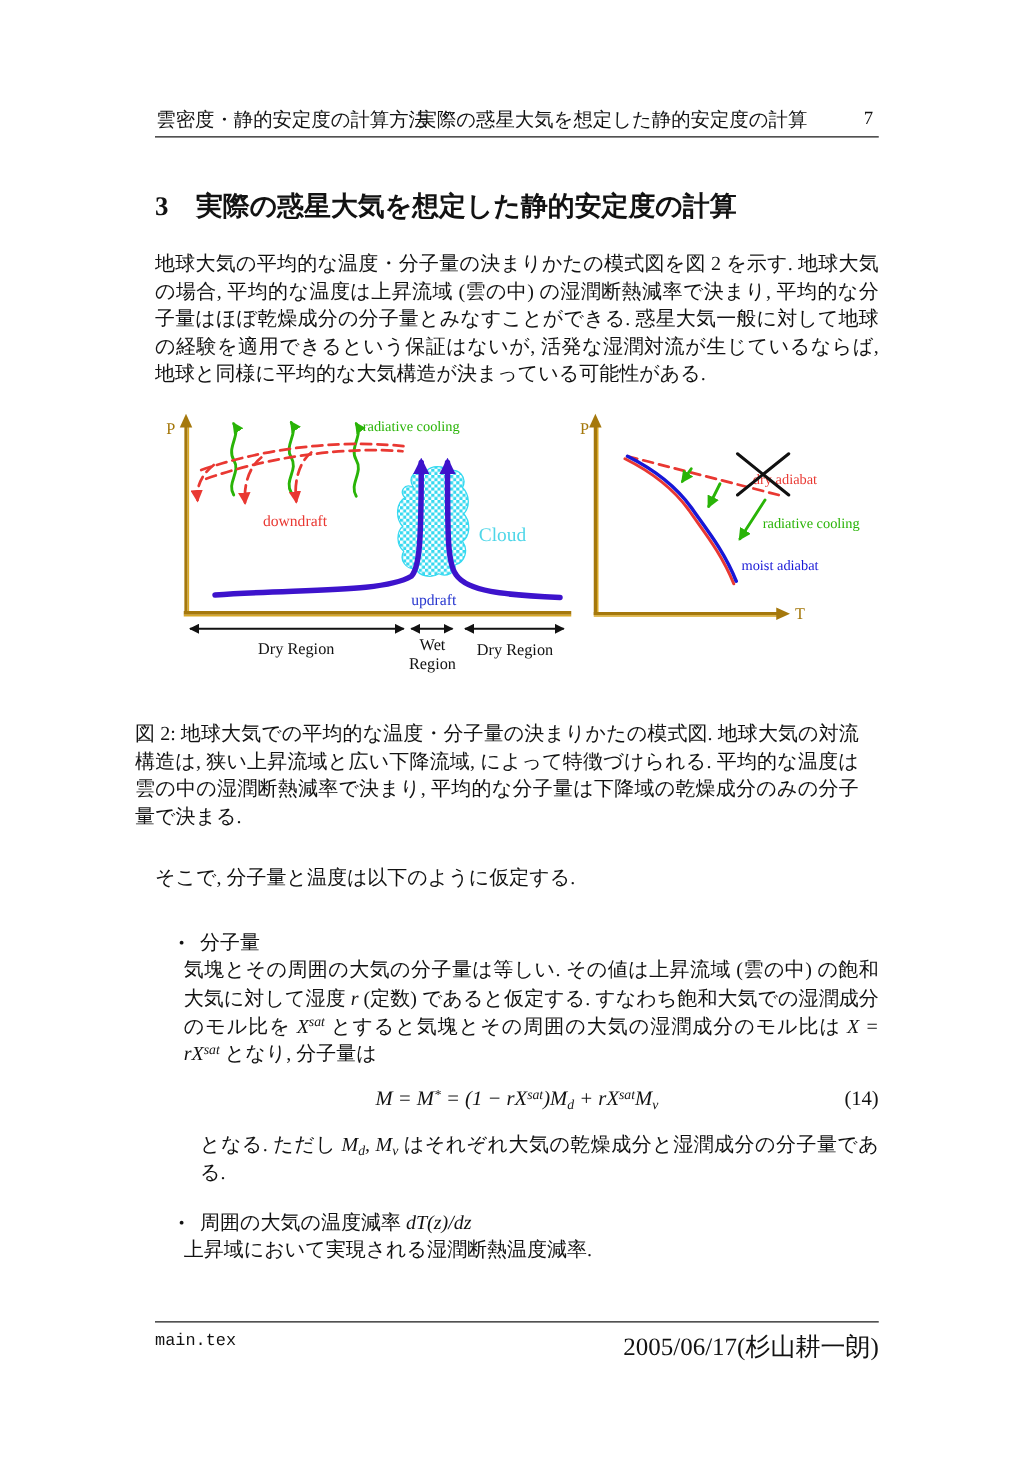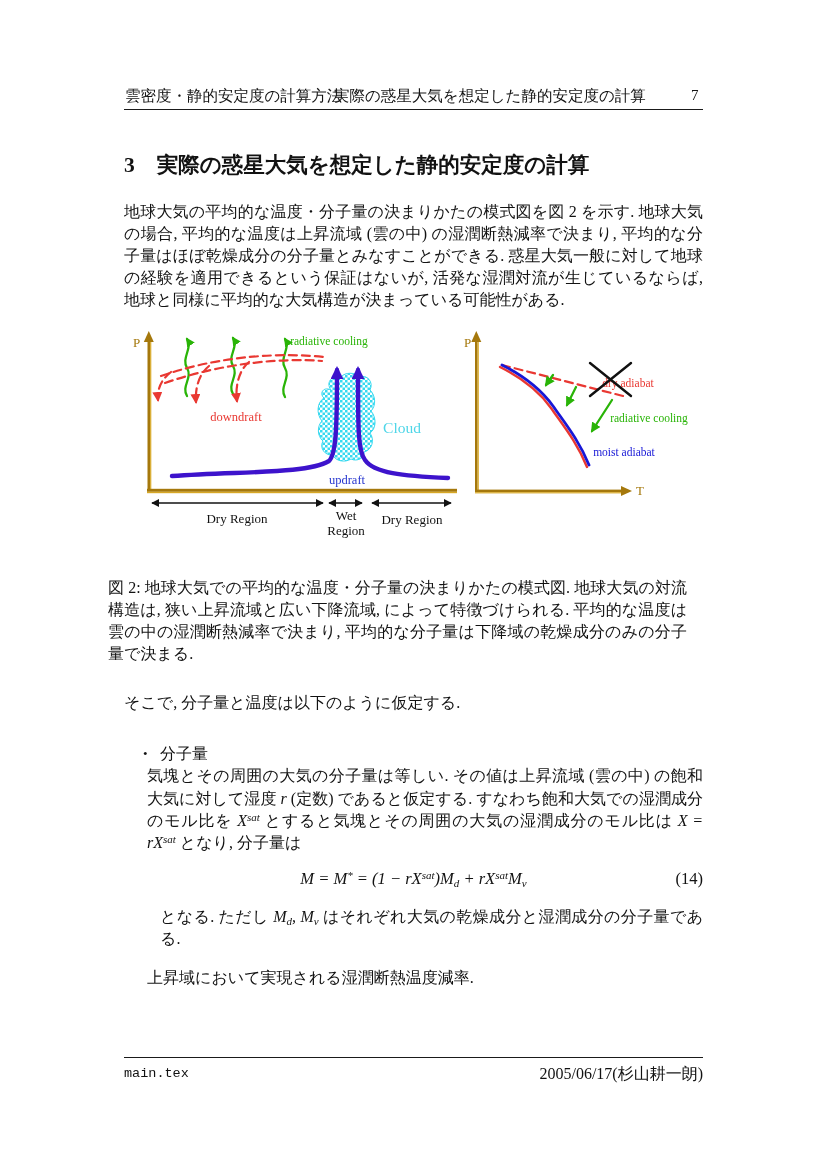--- a/index.html
+++ b/index.html
@@ -32,21 +32,21 @@
   sup.m,sub.m{font-size:11px;font-style:italic;font-family:"Liberation Serif",serif;}
   sup.m{vertical-align:5px;line-height:0;}
   sub.m{vertical-align:-3px;line-height:0;}
   .bullet-row{font-size:16px;line-height:22.3px;}
   .bullet-row .marker{display:inline-block;width:17px;font-size:13px;vertical-align:1px;}
   .b-body{margin-left:4px;text-align:justify;font-size:16px;line-height:22.3px;}
   .eqrow{font-size:16.5px;text-align:center;}
   .eqnum{position:absolute;right:0;top:0;font-style:normal;text-align:center;}
   .ftr-rule{height:1px;background:#1a1a1a;}
   .ftr-left{font-family:"Liberation Mono","DejaVu Sans Mono",monospace;font-size:13.5px;}
-  .ftr-right{font-size:16px;text-align:right;}
+  .ftr-right{font-size:20px;text-align:right;}
   
   svg text{font-family:"Liberation Serif","DejaVu Serif",serif;}
   .t-green{fill:var(--green);font-size:11.5px;}
   .t-red{fill:var(--red);font-size:12.5px;}
   .t-cyan{fill:var(--cyantext);font-size:15.5px;}
   .t-ublue{fill:var(--ublue);font-size:12.5px;}
   .t-mblue{fill:var(--mblue);font-size:11.5px;}
   .t-brown{fill:var(--brown);font-size:13px;}
   .t-black{fill:var(--ink);font-size:13px;}
   .s-green{stroke:var(--green);stroke-width:2.3;fill:none;stroke-linecap:round;}
@@ -199,18 +199,21 @@
 <div class="abs eqrow" style="left:124px;top:869px;width:579px;">
   <span class="math">M = M</span><sup class="m">*</sup><span class="math"> = (1 − rX</span><sup class="m">sat</sup><span class="math">)M</span><sub class="m">d</sub><span class="math"> + rX</span><sup class="m">sat</sup><span class="math">M</span><sub class="m">v</sub>
   <span class="eqnum">(14)</span>
 </div>
 
 <div class="abs b-body" style="left:160px;top:906px;width:543px;margin-left:0;">
   <span>となる. ただし </span><span class="math">M</span><sub class="m">d</sub><span class="math">, </span><span class="math">M</span><sub class="m">v</sub><span> はそれぞれ大気の乾燥成分と湿潤成分の分子量である.</span>
 </div>
 
 <div class="abs" style="left:143px;top:967px;width:560px;">
+  <div class="bullet-row">
+    <span class="marker">•</span><span>周囲の大気の温度減率 </span><span class="math">dT(z)/dz</span>
+  </div>
   <div class="b-body">上昇域において実現される湿潤断熱温度減率.</div>
 </div>
 
 <div class="abs ftr-rule" style="left:124px;top:1057px;width:579px;"></div>
 <div class="abs ftr-left" style="left:124px;top:1066px;">main.tex</div>
 <div class="abs ftr-right" style="right:123px;top:1064px;">2005/06/17(杉山耕一朗)</div>
 
 </body></html>

